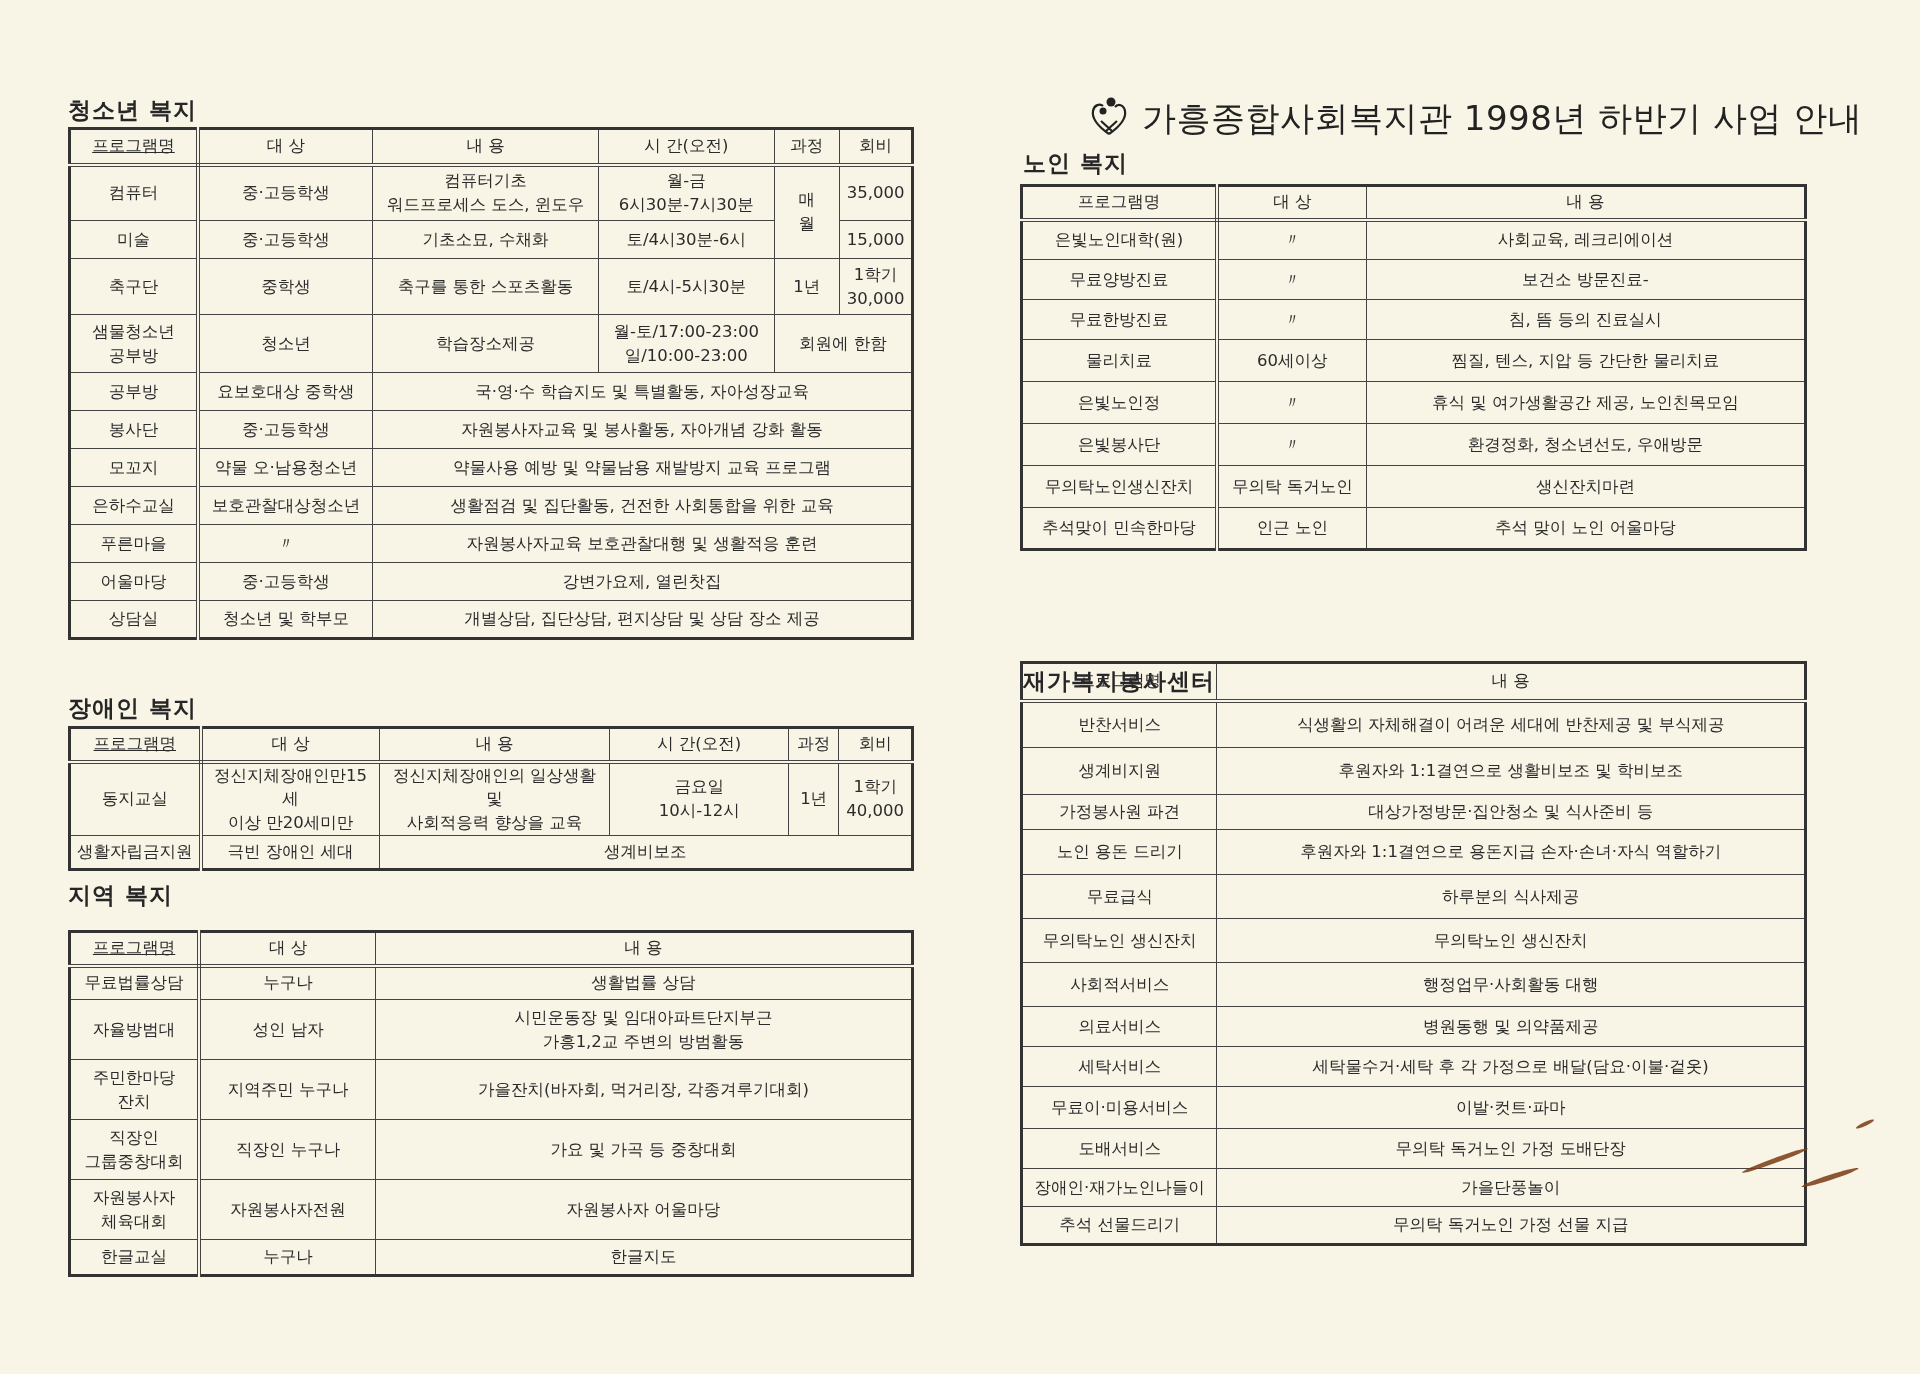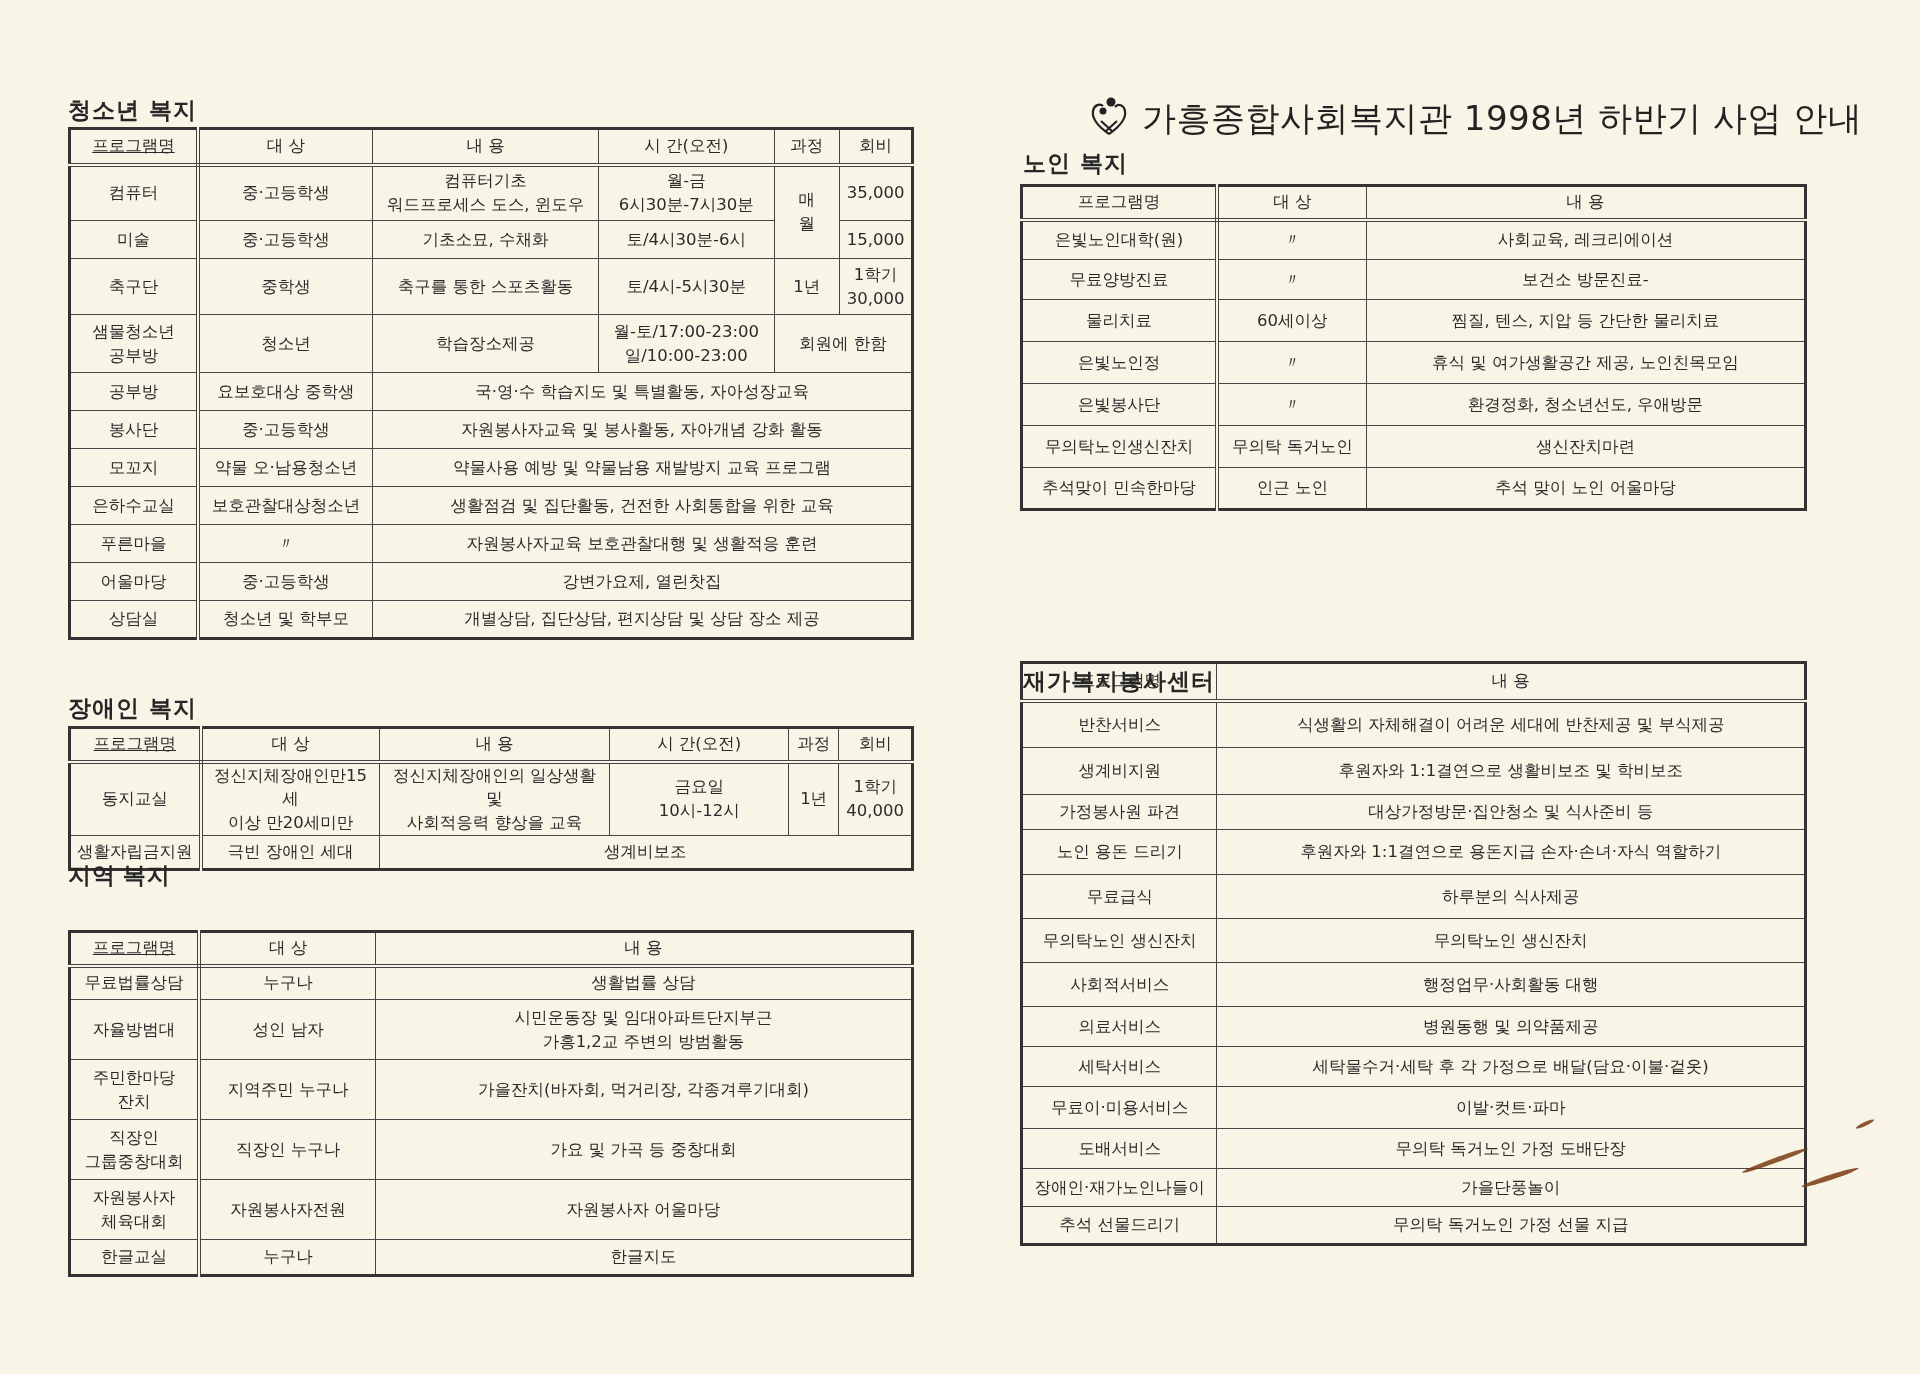--- a/index.html
+++ b/index.html
@@ -182,21 +182,21 @@
         </td>
     </tr>
     <tr style="height:34px">
       <td class="first">생활자립금지원</td>
       <td>극빈 장애인 세대</td>
       <td colspan="4">생계비보조</td>
     </tr>
   </tbody>
 </table>
 
-<h2 class="section-title" style="left:68px;top:860px;font-family:Liberation Serif, serif;">지역 복지</h2>
+<h2 class="section-title" style="left:68px;top:880px;">지역 복지</h2>
 <table class="doc" style="left:68px;top:930px;width:846px;">
   <colgroup>
       <col style="width:130px">
       <col style="width:177px">
       <col style="width:539px">
     </colgroup>
   <thead>
     <tr style="height:34px">
       <th class="first"><span class="ul">프로그램명</span></th>
       <th>대 상</th>
@@ -279,20 +279,25 @@
     <tr style="height:40px">
         <td class="first">은빛노인대학(원)</td>
         <td>〃</td>
         <td>사회교육, 레크리에이션</td>
       </tr>
     <tr style="height:40px">
         <td class="first">무료양방진료</td>
         <td>〃</td>
         <td>보건소 방문진료-</td>
       </tr>
+    <tr style="height:40px">
+        <td class="first">무료한방진료</td>
+        <td>〃</td>
+        <td>침, 뜸 등의 진료실시</td>
+      </tr>
     <tr style="height:42px">
         <td class="first">물리치료</td>
         <td>60세이상</td>
         <td>찜질, 텐스, 지압 등 간단한 물리치료</td>
       </tr>
     <tr style="height:42px">
         <td class="first">은빛노인정</td>
         <td>〃</td>
         <td>휴식 및 여가생활공간 제공, 노인친목모임</td>
       </tr>

